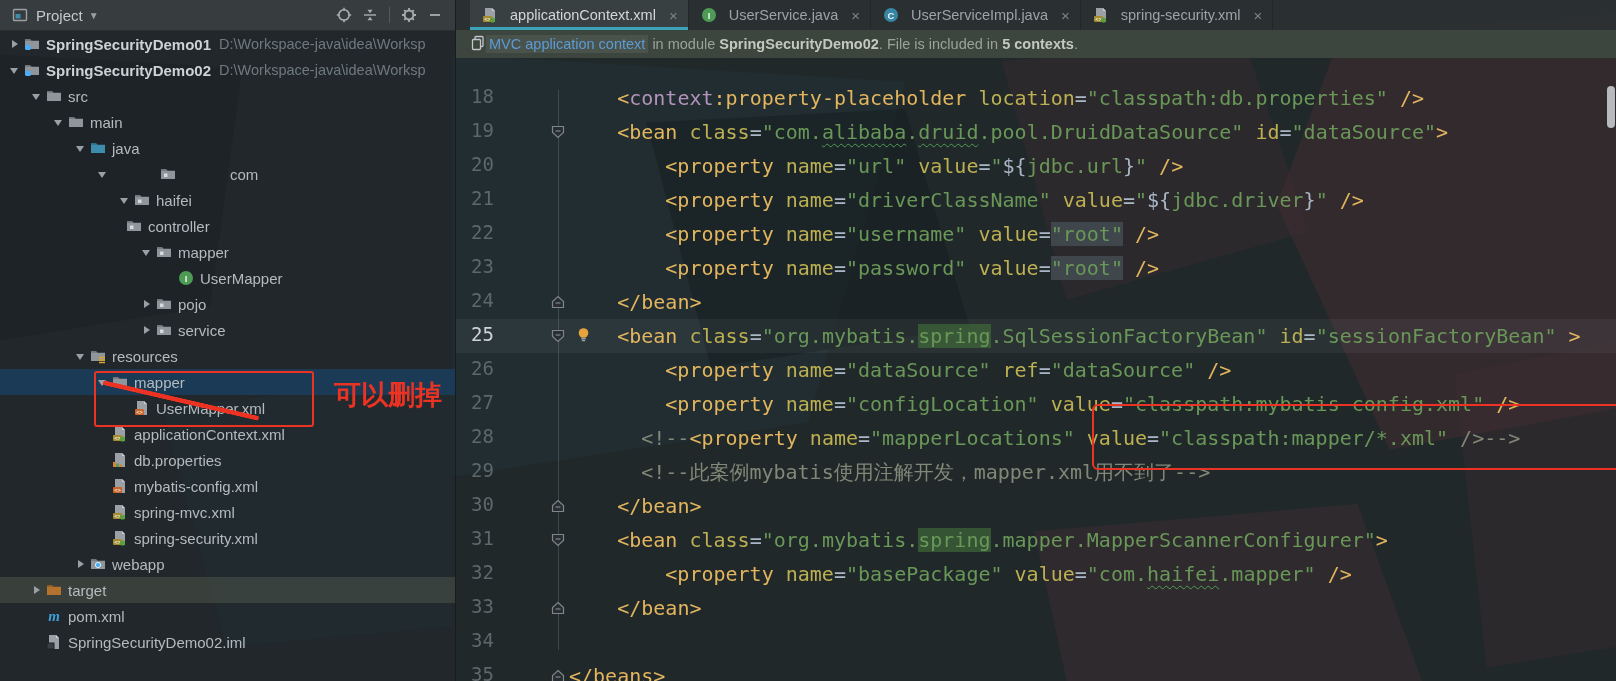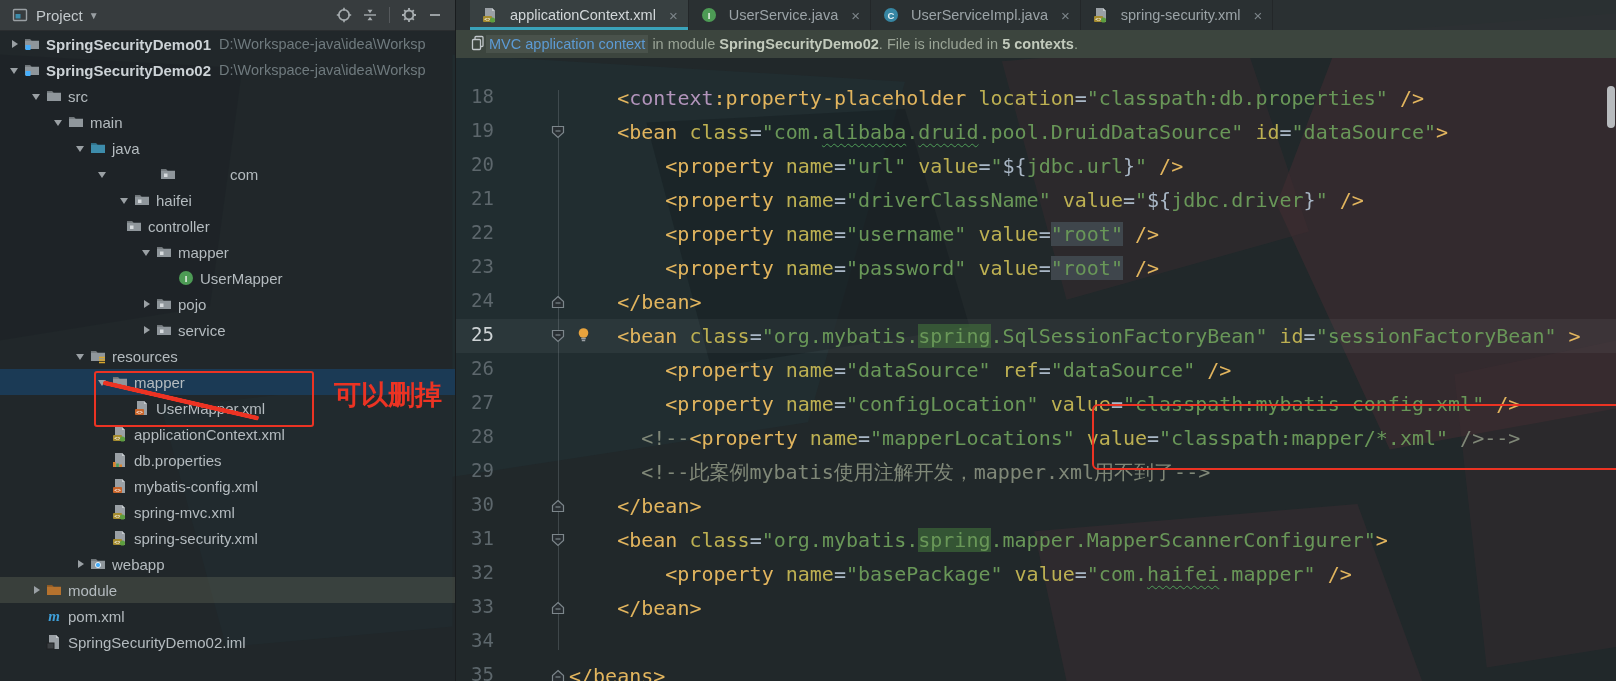--- a/index.html
+++ b/index.html
@@ -416,21 +416,21 @@
             <svg width="12" height="12" viewBox="0 0 12 12">
               <path d="M4 2l6 4-6 4z" fill="#9aa0a4"></path>
             </svg>
           </span>
           <span class="ticon">
             <svg width="16" height="16" viewBox="0 0 16 16">
               <path fill="#b5722e" d="M1 3h5l1.6 1.8H15V13H1z"></path>
               <path fill="rgba(0,0,0,.22)" d="M1 3h5l1.6 1.8H1z"></path>
             </svg>
           </span>
-          <span class="tlabel">module</span>
+          <span class="tlabel">target</span>
         </div>
         <div class="trow" style="padding-left: 28px;">
           <span class="arrow"></span>
           <span class="ticon">
             <svg width="16" height="16" viewBox="0 0 16 16">
               <text x="8" y="13" font-size="15" font-style="italic" font-weight="bold" fill="#3e9fd8" text-anchor="middle" font-family="Liberation Serif,serif">m</text>
             </svg>
           </span>
           <span class="tlabel">pom.xml</span>
         </div>

